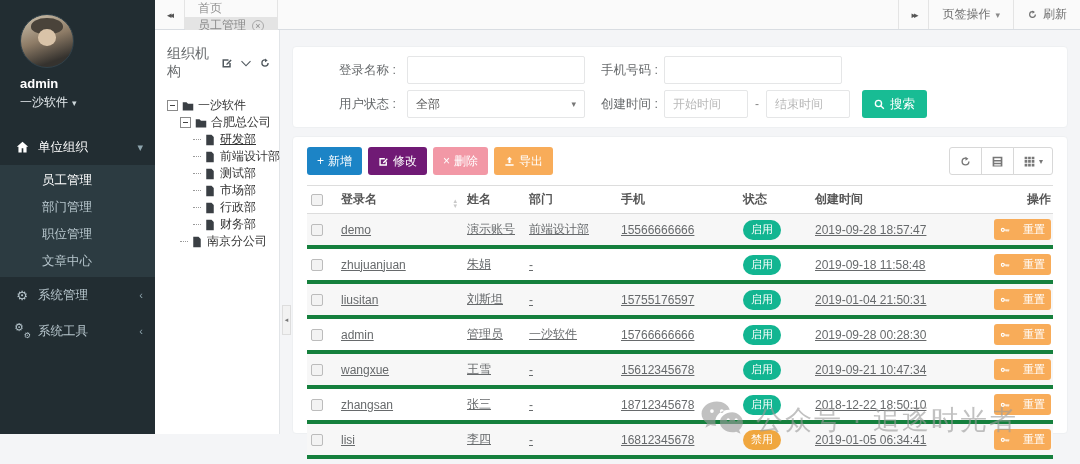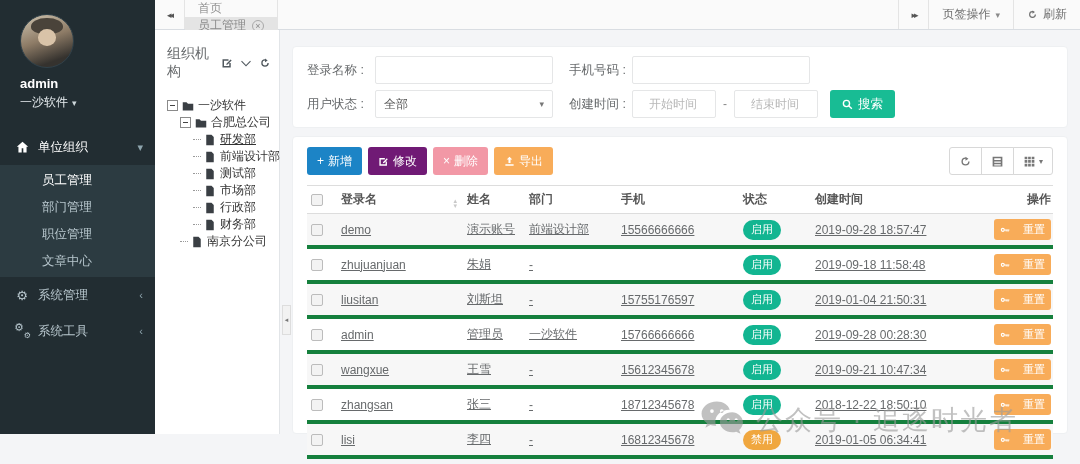--- a/index.html
+++ b/index.html
@@ -76,23 +76,23 @@
   .tnode.selected .lbl { text-decoration:underline; }
 
   .panel-handle { position:absolute; left:127px; top:68%; width:9px; height:30px; background:#f2f2f2; border:1px solid #ddd; display:flex; align-items:center; justify-content:center; font-size:7px; color:#777; cursor:pointer; z-index:5; }
 
   
   .work { flex:1; padding:16px 12px 0 12px; display:flex; flex-direction:column; min-width:0; }
   .card { background:#fff; border-radius:4px; border:1px solid #eef0f2; }
   .search-card { padding:9px 14px; flex-shrink:0; }
   .srow { display:flex; align-items:center; height:28px; }
   .srow + .srow { margin-top:6px; }
-  .slabel { font-size:12.5px; color:#676a6c; width:68px; flex-shrink:0; }
+  .slabel { font-size:12.5px; color:#676a6c; width:68px; flex-shrink:0;margin-left:32px; }
   .slabel.second { width:auto; margin-left:16px; margin-right:6px; }
-  .sinput { width:178px; height:28px; border:1px solid #e5e6e7; border-radius:2px; padding:0 16px; font-size:12px; color:#555; outline:none; font-family:inherit; }
+  .sinput { width:178px; height:28px; border:1px solid #e5e6e7; border-radius:2px; padding:0 8px; font-size:12px; color:#555; outline:none; font-family:inherit; }
   .sinput::placeholder { color:#b8b8b8; }
   .sel { width:178px; height:28px; border:1px solid #e5e6e7; border-radius:2px; padding:0 8px; font-size:12px; color:#555; display:flex; align-items:center; cursor:pointer; background:#fff; }
   .sel .caret { margin-left:auto; font-size:9px; color:#777; }
   .date-in { width:84px; }
   .dash { margin:0 7px; color:#888; font-size:12px; }
   .btn-search { margin-left:12px; height:28px; padding:0 12px; background:#18bc94; border:none; border-radius:3px; color:#fff; font-size:12.5px; display:inline-flex; align-items:center; gap:5px; cursor:pointer; font-family:inherit; }
   .btn-search svg { width:11px; height:11px; fill:#fff; }
 
   .table-card { margin-top:8px; flex:1; padding:10px 14px 0 14px; display:flex; flex-direction:column; min-height:0; }
   .toolbar { display:flex; align-items:center; flex-shrink:0; }

